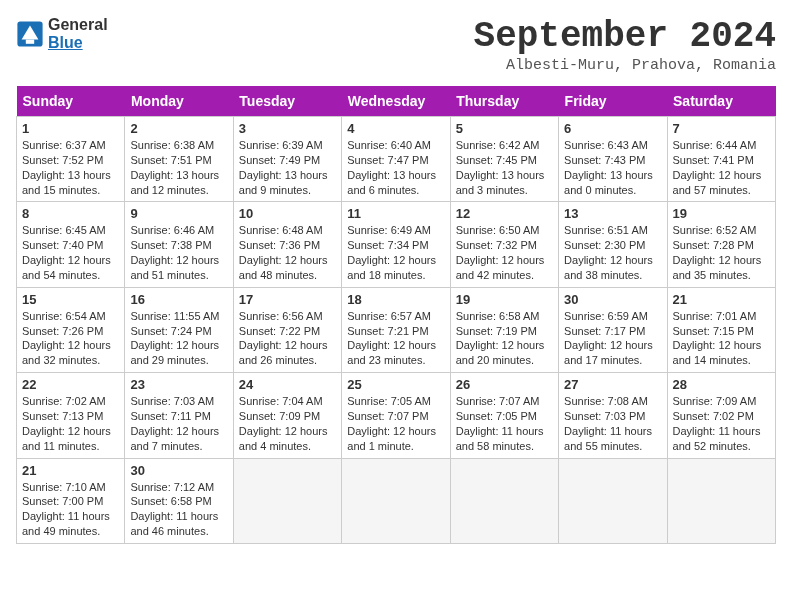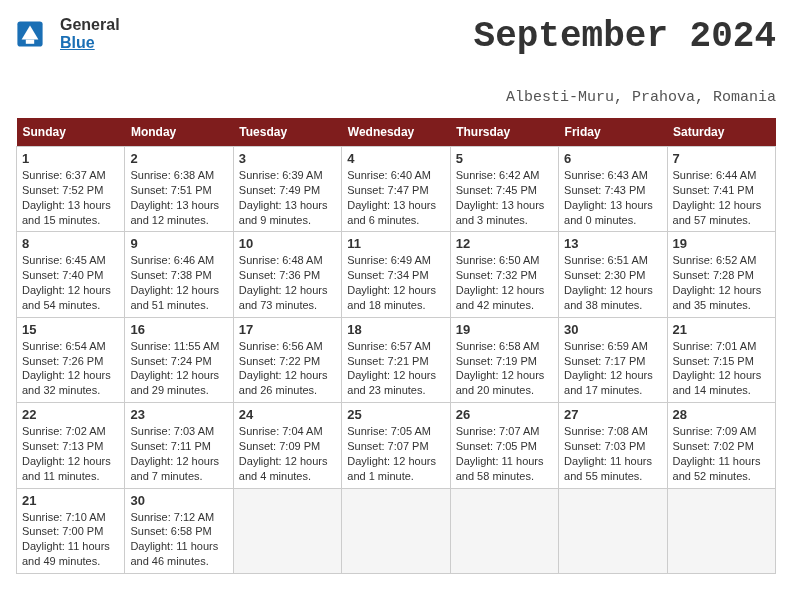--- a/index.html
+++ b/index.html
@@ -12,51 +12,50 @@
     }
     .header {
       display: flex;
       align-items: flex-start;
       justify-content: space-between;
       margin-bottom: 12px;
     }
     .logo {
       display: flex;
       align-items: center;
-      gap: 16px;
+      gap: 4px;
     }
     .logo-icon {
       width: 28px;
       height: 28px;
     }
     .title-section {
       text-align: right;
       font-family: Liberation Mono, monospace;
     }
     .month-title {
       font-size: 36px;
       font-weight: bold;
       color: #333;
     }
     .location {
       font-size: 15px;
       color: #555;
-      margin-top: 32px;
     }
     table {
       width: 100%;
       border-collapse: collapse;
       font-size: 11px;
     }
     th {
-      background-color: #7f1d1d;
+      background-color: #a21caf;
       color: #fff;
       text-align: left;
       padding: 7px 6px;
-      font-size: 12px;
+      font-size: 14px;
       font-weight: bold;
     }
     td {
       border: 1px solid #ccc;
       vertical-align: top;
       padding: 4px 5px;
       height: 80px;
       width: 14.28%;
       color: #333;
       background: #fff;
@@ -173,21 +172,21 @@
           <span class="cell-line">Sunrise: 6:46 AM</span>
           <span class="cell-line">Sunset: 7:38 PM</span>
           <span class="cell-line">Daylight: 12 hours</span>
           <span class="cell-line">and 51 minutes.</span>
         </td>
         <td>
           <span class="day-num">10</span>
           <span class="cell-line">Sunrise: 6:48 AM</span>
           <span class="cell-line">Sunset: 7:36 PM</span>
           <span class="cell-line">Daylight: 12 hours</span>
-          <span class="cell-line">and 73 minutes.</span>
+          <span class="cell-line">and 48 minutes.</span>
         </td>
         <td>
           <span class="day-num">11</span>
           <span class="cell-line">Sunrise: 6:49 AM</span>
           <span class="cell-line">Sunset: 7:34 PM</span>
           <span class="cell-line">Daylight: 12 hours</span>
           <span class="cell-line">and 18 minutes.</span>
         </td>
         <td>
           <span class="day-num">12</span>

